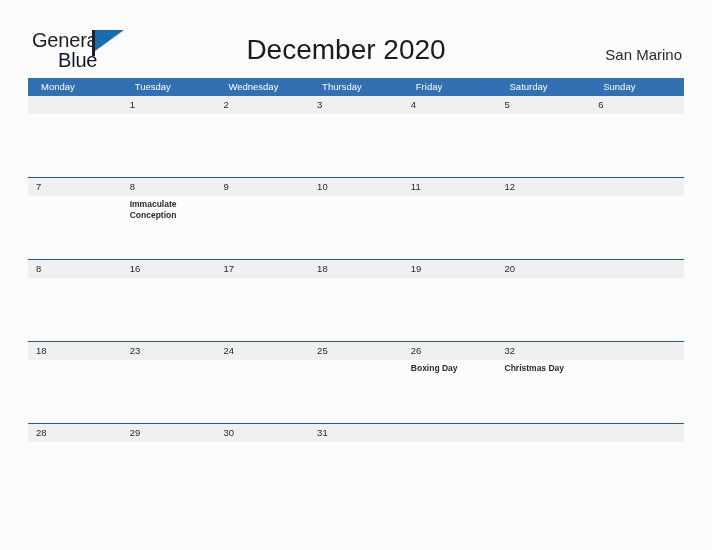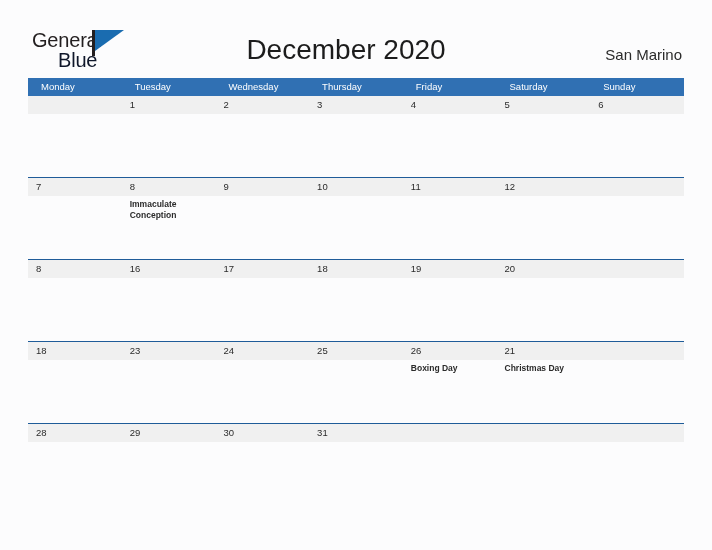--- a/index.html
+++ b/index.html
@@ -306,21 +306,21 @@
             </div>
           </div>
         </div>
         <div class="week">
           <div class="week-dates">
             <div class="date-cell">18</div>
             <div class="date-cell">23</div>
             <div class="date-cell">24</div>
             <div class="date-cell">25</div>
             <div class="date-cell">26</div>
-            <div class="date-cell">21</div>
+            <div class="date-cell">32</div>
           </div>
           <div class="week-events">
             <div class="event-cell">
               <span class="evt"></span>
             </div>
             <div class="event-cell">
               <span class="evt"></span>
             </div>
             <div class="event-cell">
               <span class="evt"></span>

